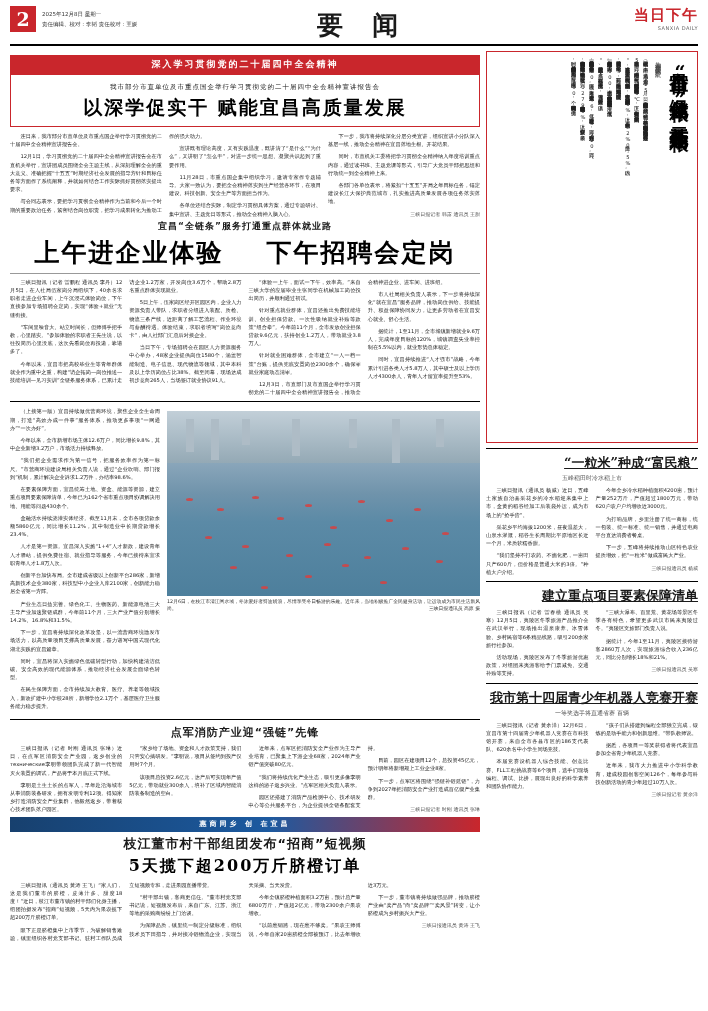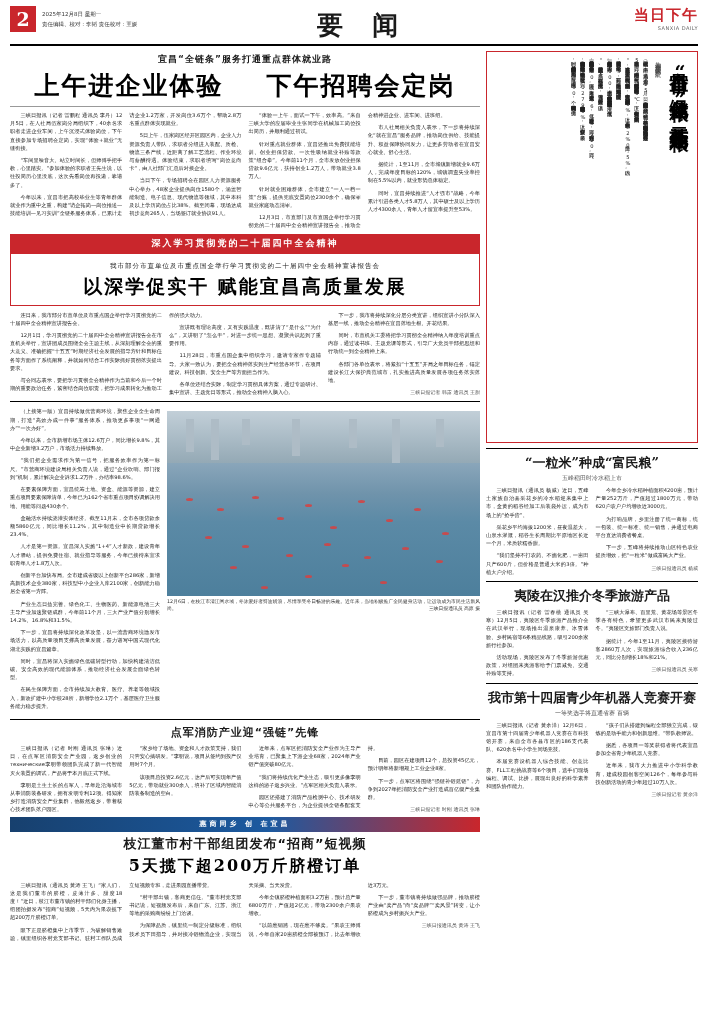--- a/index.html
+++ b/index.html
@@ -98,21 +98,21 @@
     writing-mode:vertical-rl; text-orientation:upright;
     font-size:6px; letter-spacing:1px; color:#444; line-height:9px;
   }
   .feature-text {
     flex:1; writing-mode:vertical-rl; text-orientation:upright;
     font-size:5.2px; line-height:9px; letter-spacing:0px; color:#222;
     height:100%; text-align:justify;
   }
   .feature-text p { margin:0 0 3px 0; }
 
-  .sec-title { text-align:center; font-family:"DejaVu Serif", serif; font-weight:bold; }
+  .sec-title { text-align:right; font-family:"DejaVu Serif", serif; font-weight:bold;text-decoration:underline; }
   .sec-sub { text-align:center; font-size:6px; color:#555; margin:2px 0 3px; }
 
   .ad-strip {
     height:15px; margin:3px 0; background:linear-gradient(90deg,#17406e,#1c5aa0 55%,#c9262c);
     color:#fff; font-size:7px; font-weight:bold; display:flex;
     align-items:center; justify-content:center; letter-spacing:3px;
     font-family:"DejaVu Serif", serif;
   }
 </style>
 </head>
@@ -129,20 +129,40 @@
     <div class="mast-title">要 闻</div>
     <div class="mast-right">
       <div class="paper-logo">当日下午</div>
       <div class="paper-logo-sub">SANXIA DAILY</div>
     </div>
   </div>
 
   <div class="body-wrap">
 
     <div class="left-col">
+
+      <div>
+        <div class="banner">深入学习贯彻党的二十届四中全会精神</div>
+        <div class="framebox">
+          <div class="sub">我市部分市直单位及市重点国企举行学习贯彻党的二十届四中全会精神宣讲报告会</div>
+          <div class="headline h-lg">以深学促实干 赋能宜昌高质量发展</div>
+        </div>
+        <div class="cols c3" style="margin-top:5px">
+          <p>连日来，我市部分市直单位及市重点国企举行学习贯彻党的二十届四中全会精神宣讲报告会。</p>
+          <p>12月1日，学习贯彻党的二十届四中全会精神宣讲报告会在市直机关举行，宣讲团成员围绕全会主题主线，从深刻理解全会的重大意义、准确把握“十五五”时期经济社会发展的指导方针和目标任务等方面作了系统阐释，并就如何结合工作实际抓好贯彻落实提出要求。</p>
+          <p>与会同志表示，要把学习贯彻全会精神作为当前和今后一个时期的重要政治任务，紧密结合岗位职责，把学习成果转化为推动工作的强大动力。</p>
+          <p>宣讲既有理论高度，又有实践温度，既讲清了“是什么”“为什么”，又讲明了“怎么干”，对进一步统一思想、凝聚共识起到了重要作用。</p>
+          <p>11月28日，市重点国企集中组织学习，邀请专家作专题辅导。大家一致认为，要把全会精神落实到生产经营各环节，在项目建设、科技创新、安全生产等方面担当作为。</p>
+          <p>各单位还结合实际，制定学习贯彻具体方案，通过专题研讨、集中宣讲、主题党日等形式，推动全会精神入脑入心。</p>
+          <p>下一步，我市将持续深化分层分类宣讲，组织宣讲小分队深入基层一线，推动全会精神在宜昌落地生根、开花结果。</p>
+          <p>同时，市直机关工委将把学习贯彻全会精神纳入年度培训重点内容，通过读书班、主题党课等形式，引导广大党员干部把思想和行动统一到全会精神上来。</p>
+          <p>各部门各单位表示，将紧扣“十五五”开局之年目标任务，锚定建设长江大保护典范城市，扎实推进高质量发展各项任务落实落地。</p>
+          <div class="byline">三峡日报记者 韩露 通讯员 王甜</div>
+        </div>
+      </div>
 
       <div>
         <div class="kicker">宜昌“全链条”服务打通重点群体就业路</div>
         <div class="headline h-xl">
           <span>上午进企业体验</span>
           &nbsp;&nbsp;
           <span>下午招聘会定岗</span>
         </div>
         <div class="rule-thin"></div>
         <div class="cols c4">
@@ -151,40 +171,20 @@
           <p>今年以来，宜昌市把高校毕业生等青年群体就业作为重中之重，构建“访企拓岗—岗位推送—技能培训—见习实训”全链条服务体系，已累计走访企业1.2万家，开发岗位3.6万个，帮助2.8万名重点群体实现就业。</p>
           <p>5日上午，伍家岗区经开区园区内，企业人力资源负责人带队，求职者分组进入装配、质检、物流三条产线，近距离了解工艺流程、作业环境与薪酬待遇。体验结束，求职者填写“岗位意向卡”，由人社部门汇总后对接企业。</p>
           <p>当日下午，专场招聘会在园区人力资源服务中心举办，48家企业提供岗位1580个，涵盖智能制造、电子信息、现代物流等领域，其中本科及以上学历岗位占比38%。截至闭幕，现场达成初步意向265人，当场签订就业协议91人。</p>
           <p>“体验一上午，面试一下午，效率高。”来自三峡大学的应届毕业生张同学在机械加工岗位投出简历，并顺利通过初试。</p>
           <p>针对重点就业群体，宜昌还推出免费技能培训、创业担保贷款、一次性吸纳就业补贴等政策“组合拳”。今年前11个月，全市发放创业担保贷款9.6亿元，扶持创业1.2万人，带动就业3.8万人。</p>
           <p>针对就业困难群体，全市建立“一人一档一策”台账，提供兜底安置岗位2300余个，确保零就业家庭动态清零。</p>
           <p>12月3日，市直部门及市直国企举行学习贯彻党的二十届四中全会精神宣讲报告会，推动全会精神进企业、进车间、进班组。</p>
           <p>市人社局相关负责人表示，下一步将持续深化“就在宜昌”服务品牌，推动岗位供给、技能提升、权益保障协同发力，让更多劳动者在宜昌安心就业、舒心生活。</p>
           <p>据统计，1至11月，全市城镇新增就业9.6万人，完成年度目标的120%，城镇调查失业率控制在5.5%以内，就业形势总体稳定。</p>
           <p>同时，宜昌持续推进“人才强市”战略，今年累计引进各类人才5.8万人，其中硕士及以上学历人才4300余人，青年人才留宜率提升至53%。</p>
-        </div>
-      </div>
-
-      <div>
-        <div class="banner">深入学习贯彻党的二十届四中全会精神</div>
-        <div class="framebox">
-          <div class="sub">我市部分市直单位及市重点国企举行学习贯彻党的二十届四中全会精神宣讲报告会</div>
-          <div class="headline h-lg">以深学促实干 赋能宜昌高质量发展</div>
-        </div>
-        <div class="cols c3" style="margin-top:5px">
-          <p>连日来，我市部分市直单位及市重点国企举行学习贯彻党的二十届四中全会精神宣讲报告会。</p>
-          <p>12月1日，学习贯彻党的二十届四中全会精神宣讲报告会在市直机关举行，宣讲团成员围绕全会主题主线，从深刻理解全会的重大意义、准确把握“十五五”时期经济社会发展的指导方针和目标任务等方面作了系统阐释，并就如何结合工作实际抓好贯彻落实提出要求。</p>
-          <p>与会同志表示，要把学习贯彻全会精神作为当前和今后一个时期的重要政治任务，紧密结合岗位职责，把学习成果转化为推动工作的强大动力。</p>
-          <p>宣讲既有理论高度，又有实践温度，既讲清了“是什么”“为什么”，又讲明了“怎么干”，对进一步统一思想、凝聚共识起到了重要作用。</p>
-          <p>11月28日，市重点国企集中组织学习，邀请专家作专题辅导。大家一致认为，要把全会精神落实到生产经营各环节，在项目建设、科技创新、安全生产等方面担当作为。</p>
-          <p>各单位还结合实际，制定学习贯彻具体方案，通过专题研讨、集中宣讲、主题党日等形式，推动全会精神入脑入心。</p>
-          <p>下一步，我市将持续深化分层分类宣讲，组织宣讲小分队深入基层一线，推动全会精神在宜昌落地生根、开花结果。</p>
-          <p>同时，市直机关工委将把学习贯彻全会精神纳入年度培训重点内容，通过读书班、主题党课等形式，引导广大党员干部把思想和行动统一到全会精神上来。</p>
-          <p>各部门各单位表示，将紧扣“十五五”开局之年目标任务，锚定建设长江大保护典范城市，扎实推进高质量发展各项任务落实落地。</p>
-          <div class="byline">三峡日报记者 韩露 通讯员 王甜</div>
         </div>
       </div>
 
       <div class="rule"></div>
 
       <div style="display:flex; gap:7px;">
         <div style="width:150px" class="cols c1">
           <p>（上接第一版）宜昌持续做优营商环境，聚焦企业全生命周期，打造“高效办成一件事”服务体系，推动更多事项“一网通办”“一次办好”。</p>
           <p>今年以来，全市新增市场主体12.6万户，同比增长9.8%，其中企业新增3.2万户，市场活力持续释放。</p>
           <p>“我们把企业需求作为第一信号，把服务效率作为第一标尺。”市营商环境建设局相关负责人说，通过“企业吹哨、部门报到”机制，累计解决企业诉求1.2万件，办结率98.6%。</p>
@@ -306,21 +306,21 @@
           <p>今年全乡冷水稻种植面积4200亩，预计产量252万斤，产值超过1800万元，带动620户农户户均增收近3000元。</p>
           <p>为打响品牌，乡里注册了统一商标，统一包装、统一标准、统一销售，并通过电商平台直达消费者餐桌。</p>
           <p>下一步，五峰将持续推动山区特色农业提质增效，把“一粒米”做成富民大产业。</p>
           <div class="byline">三峡日报通讯员 杨威</div>
         </div>
       </div>
 
       <div class="rule"></div>
 
       <div>
-        <div class="sec-title h-sm">夷陵在汉推介冬季旅游产品</div>
+        <div class="sec-title h-sm">建立重点项目要素保障清单</div>
         <div class="cols c2" style="margin-top:3px">
           <p>三峡日报讯（记者 雷春桃 通讯员 吴寒）12月5日，夷陵区冬季旅游产品推介会在武汉举行，现场推出温泉康养、冰雪体验、乡村民宿等6条精品线路，吸引200余家旅行社参加。</p>
           <p>活动现场，夷陵区发布了冬季旅游优惠政策，对组团来夷游客给予门票减免、交通补贴等支持。</p>
           <p>“三峡大瀑布、百里荒、黄花场等景区冬季各有特色，希望更多武汉市民来夷陵过冬。”夷陵区文旅部门负责人说。</p>
           <p>据统计，今年1至11月，夷陵区接待游客2860万人次，实现旅游综合收入236亿元，同比分别增长18%和21%。</p>
           <div class="byline">三峡日报通讯员 吴寒</div>
         </div>
       </div>
 
       <div class="rule"></div>

